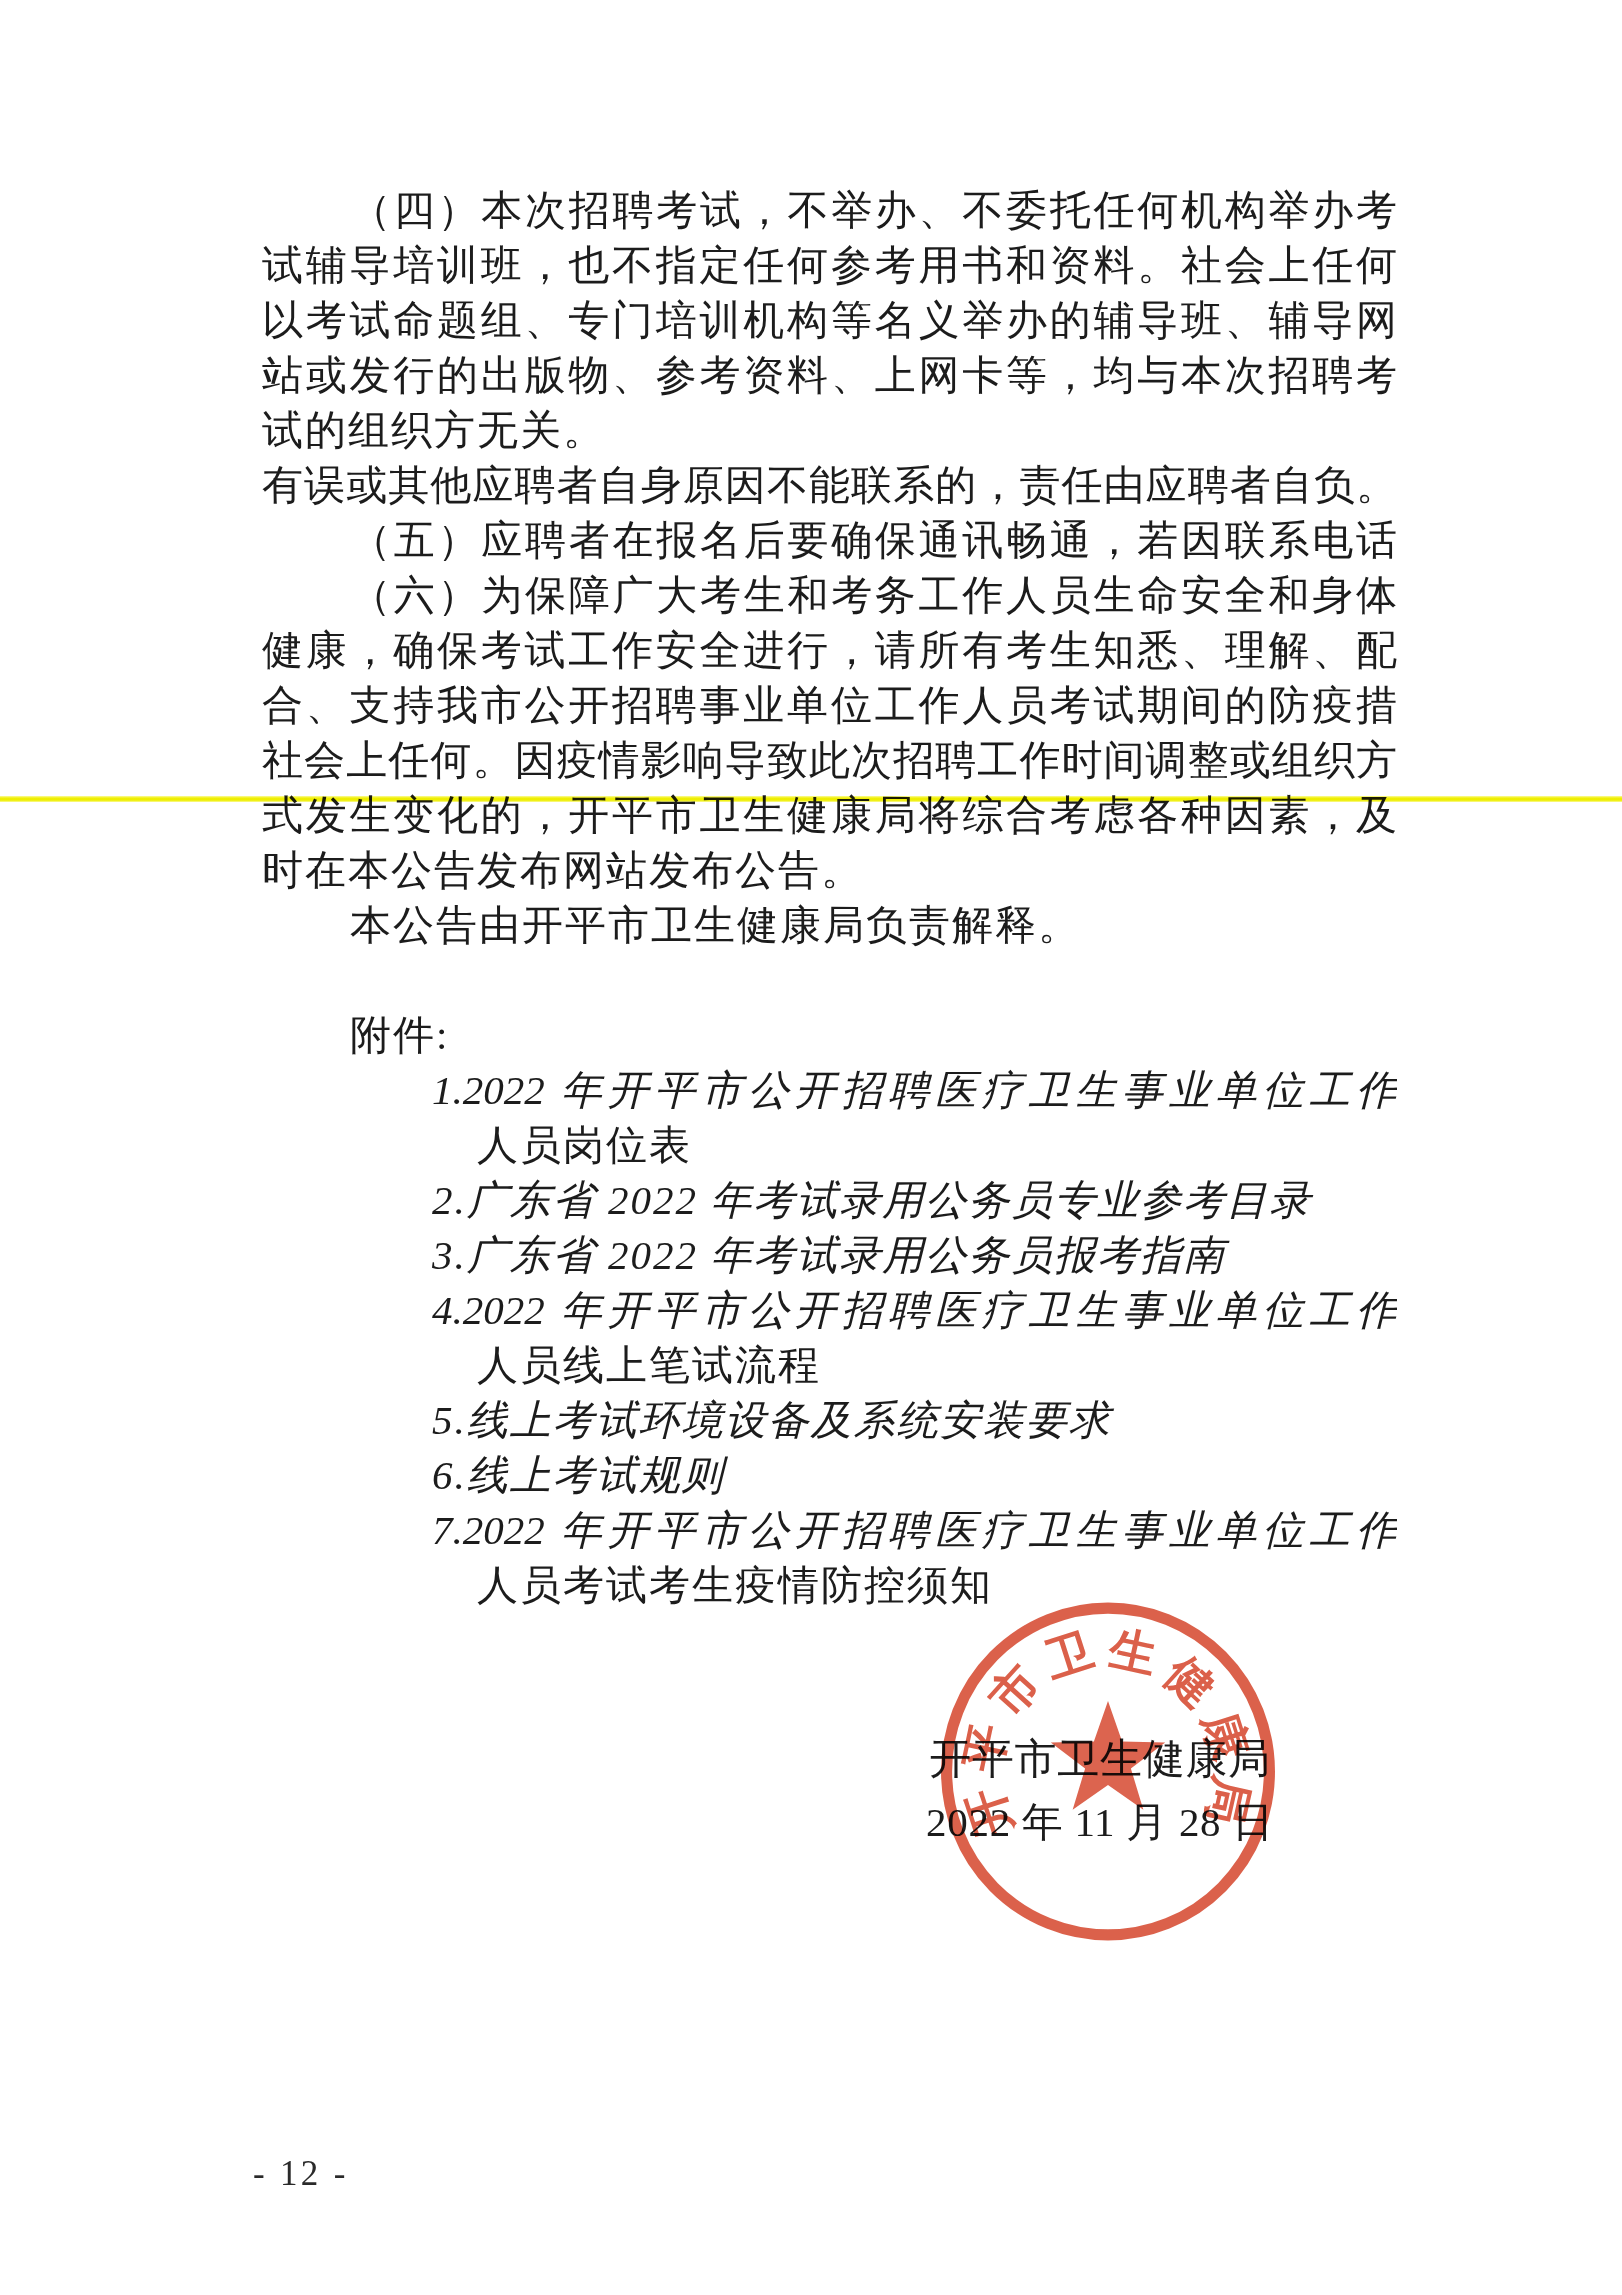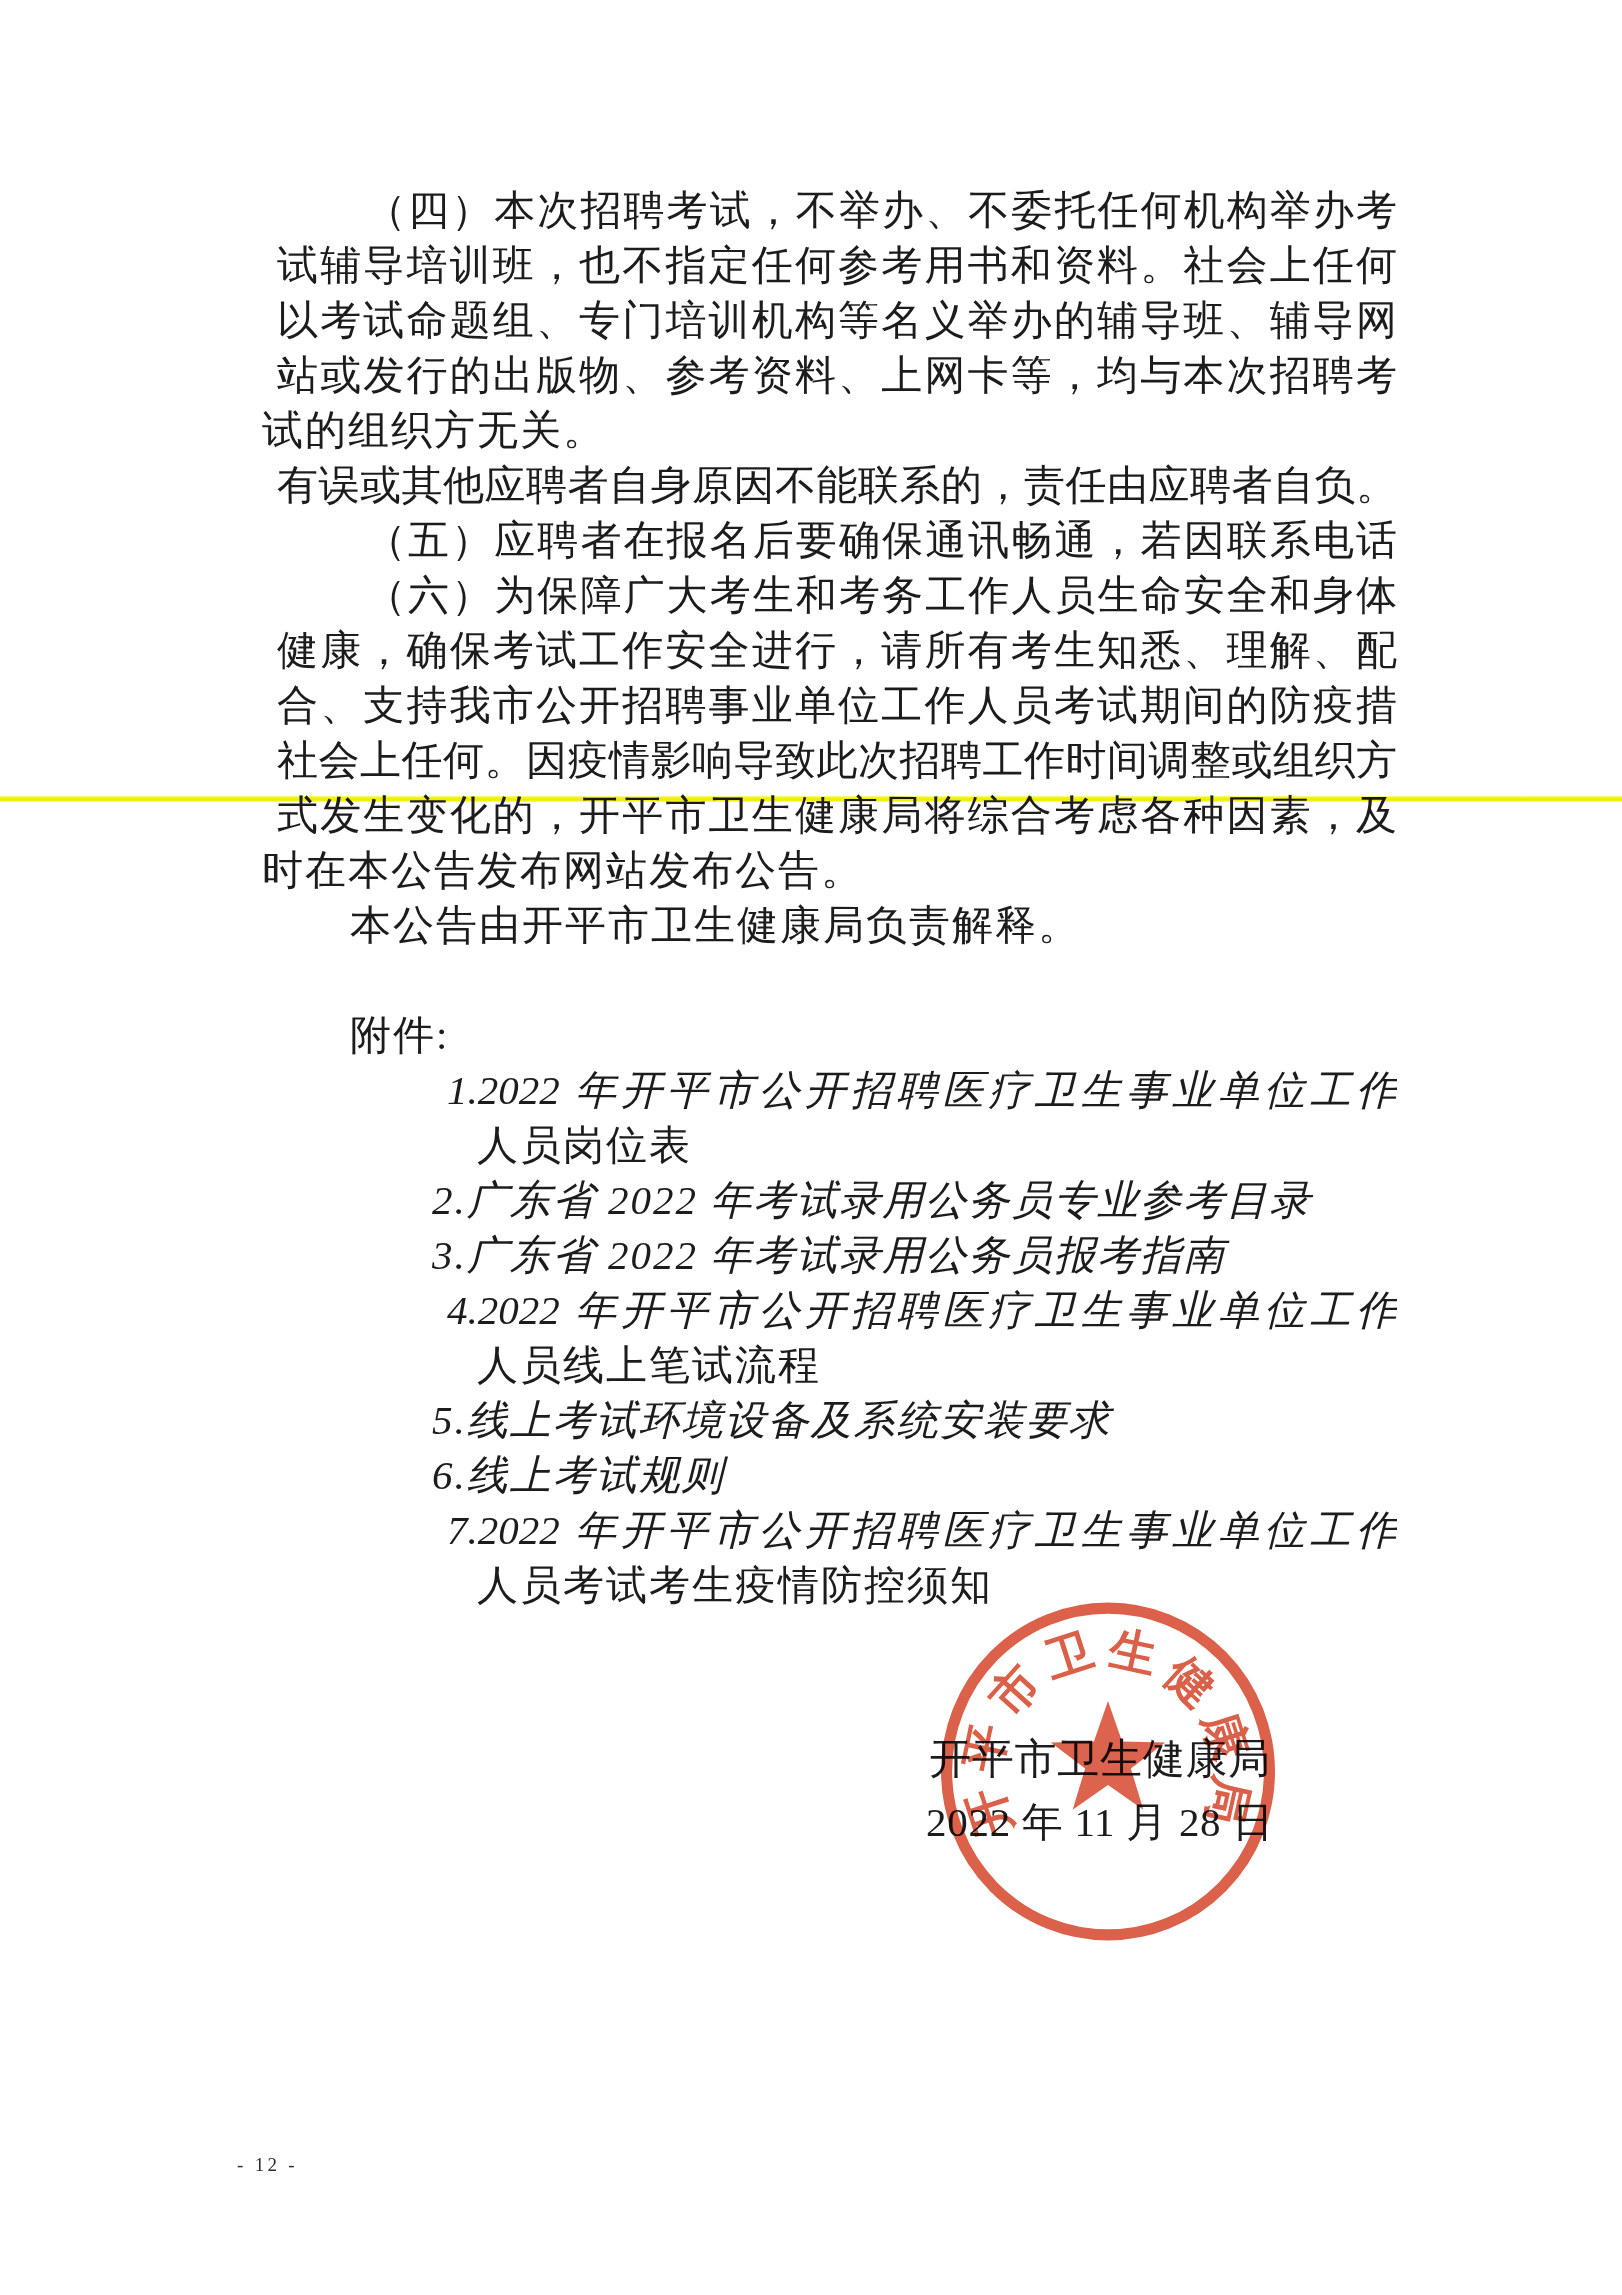--- a/index.html
+++ b/index.html
@@ -27,21 +27,20 @@
     letter-spacing: 2px;
     white-space: nowrap;
     text-align: left;
   }
   .line.just {
     white-space: normal;
     letter-spacing: 0;
     text-align: justify;
     text-align-last: justify;
     overflow: hidden;
-    margin-left: 15px;
   }
   .indent2   { padding-left: 88px; }
   .ind-item  { padding-left: 170px; font-style: italic; }
   .ind-cont  { padding-left: 215px; }
   .spacer    { }
 
   
   .highlight-line {
     position: absolute;
     left: 0;
@@ -88,23 +87,23 @@
     z-index: 2;
   }
   .seal text {
     font-family: "Liberation Serif", serif;
     font-weight: bold;
   }
 
   
   .page-number {
     position: absolute;
-    left: 237px;
+    left: 253px;
     top: 2154px;
-    font-size: 19px;
+    font-size: 35px;
     letter-spacing: 3.3px;
     color: #2a2a2a;
   }
 </style>
 </head>
 <body>
 
 <div class="page">
 
   <div class="textflow">

